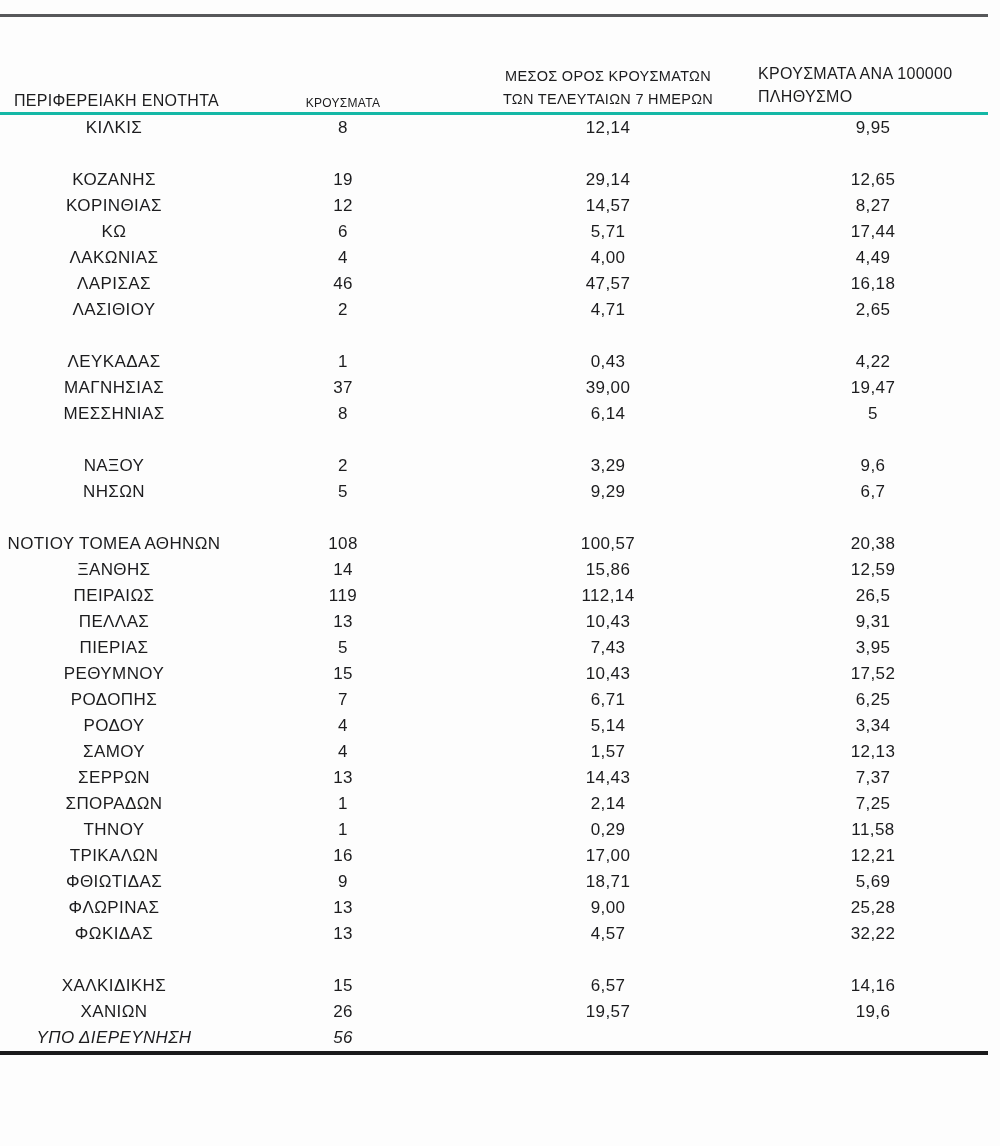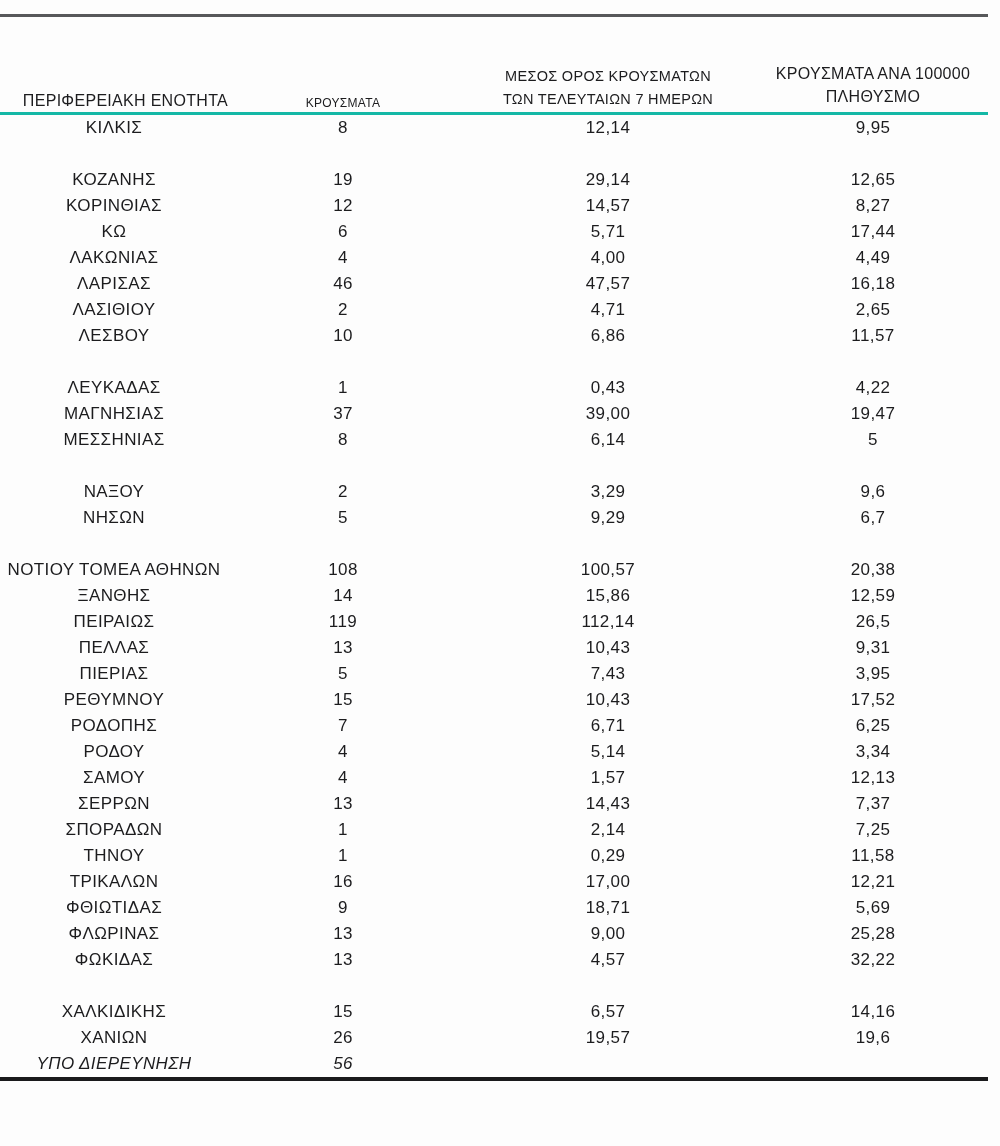--- a/index.html
+++ b/index.html
@@ -34,36 +34,36 @@
   thead th {
     height: 91px;
     vertical-align: bottom;
     border-bottom: 3px solid #14b8a6;   
     font-weight: 400;
     padding: 0 0 2px 0;
     letter-spacing: 0.3px;
     color: #1c1c1e;
   }
   th.h-region {
-    text-align: right;
+    text-align: center;
     padding-left: 5px;
     font-size: 16px;
   }
   th.h-cases {
     text-align: center;
     font-size: 12px;
   }
   th.h-avg {
     text-align: center;
     font-size: 14.5px;
     line-height: 23px;
     padding-bottom: 1px;
   }
   th.h-per100k {
-    text-align: center;
+    text-align: left;
     font-size: 16px;
     line-height: 23px;
     padding-bottom: 4px;
   }
 
   tbody td {
     height: 26px;
     line-height: 26px;
     padding: 0;
     text-align: center;
@@ -148,26 +148,20 @@
           <td>46</td>
           <td>47,57</td>
           <td>16,18</td>
         </tr>
         <tr>
           <td>ΛΑΣΙΘΙΟΥ</td>
           <td>2</td>
           <td>4,71</td>
           <td>2,65</td>
         </tr>
-        <tr>
-          <td>ΛΕΣΒΟΥ</td>
-          <td>10</td>
-          <td>6,86</td>
-          <td>11,57</td>
-        </tr>
         <tr class="spacer">
           <td colspan="4"></td>
         </tr>
         <tr>
           <td>ΛΕΥΚΑΔΑΣ</td>
           <td>1</td>
           <td>0,43</td>
           <td>4,22</td>
         </tr>
         <tr>

